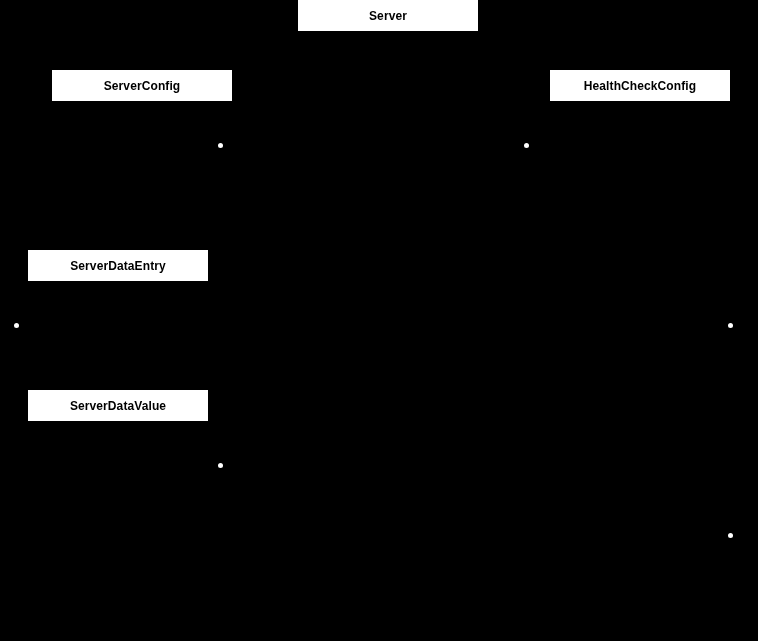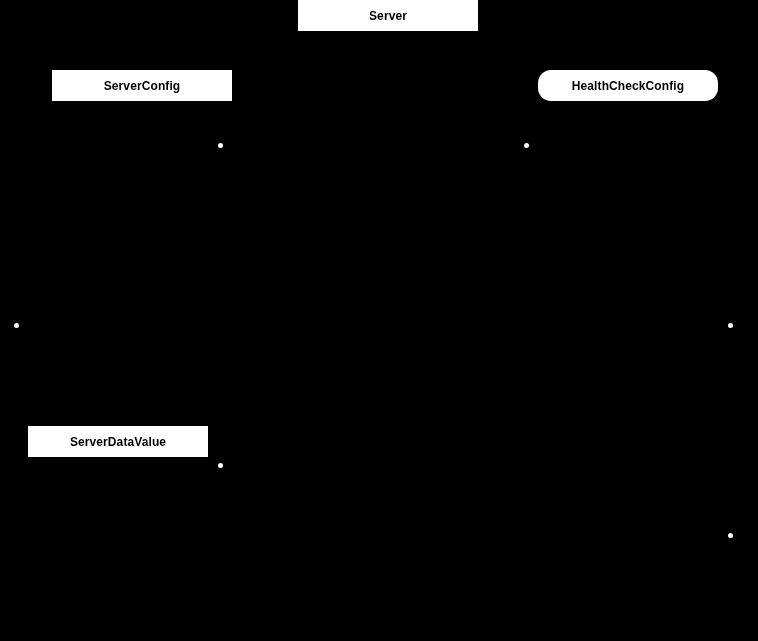--- a/index.html
+++ b/index.html
@@ -74,27 +74,30 @@
   </svg>
 
   <div class="node-box" style="left:298px; top:0px;">
     <span class="node-label">Server</span>
   </div>
 
   <div class="node-box" style="left:44px; top:70px;margin-left:8px;">
     <span class="node-label">ServerConfig</span>
   </div>
 
-  <div class="node-box" style="left:538px; top:70px;border-radius:13px;">
+  <div class="node-box" style="left:550px; top:70px;">
     <span class="node-label">HealthCheckConfig</span>
   </div>
 
+  <div class="node-box" style="left:28px; top:250px;">
+    <span class="node-label">ServerDataEntry</span>
+  </div>
 
 
-  <div class="node-box" style="left:28px; top:390px;margin-top:36px;">
+  <div class="node-box" style="left:28px; top:390px;">
     <span class="node-label">ServerDataValue</span>
   </div>
 
 
   <div class="edge-dot" style="left:218px; top:143px;"></div>
   <div class="edge-dot" style="left:524px; top:143px;"></div>
   <div class="edge-dot" style="left:14px;  top:323px;"></div>
   <div class="edge-dot" style="left:728px; top:323px;"></div>
   <div class="edge-dot" style="left:218px; top:463px;"></div>
   <div class="edge-dot" style="left:728px; top:533px;"></div>

